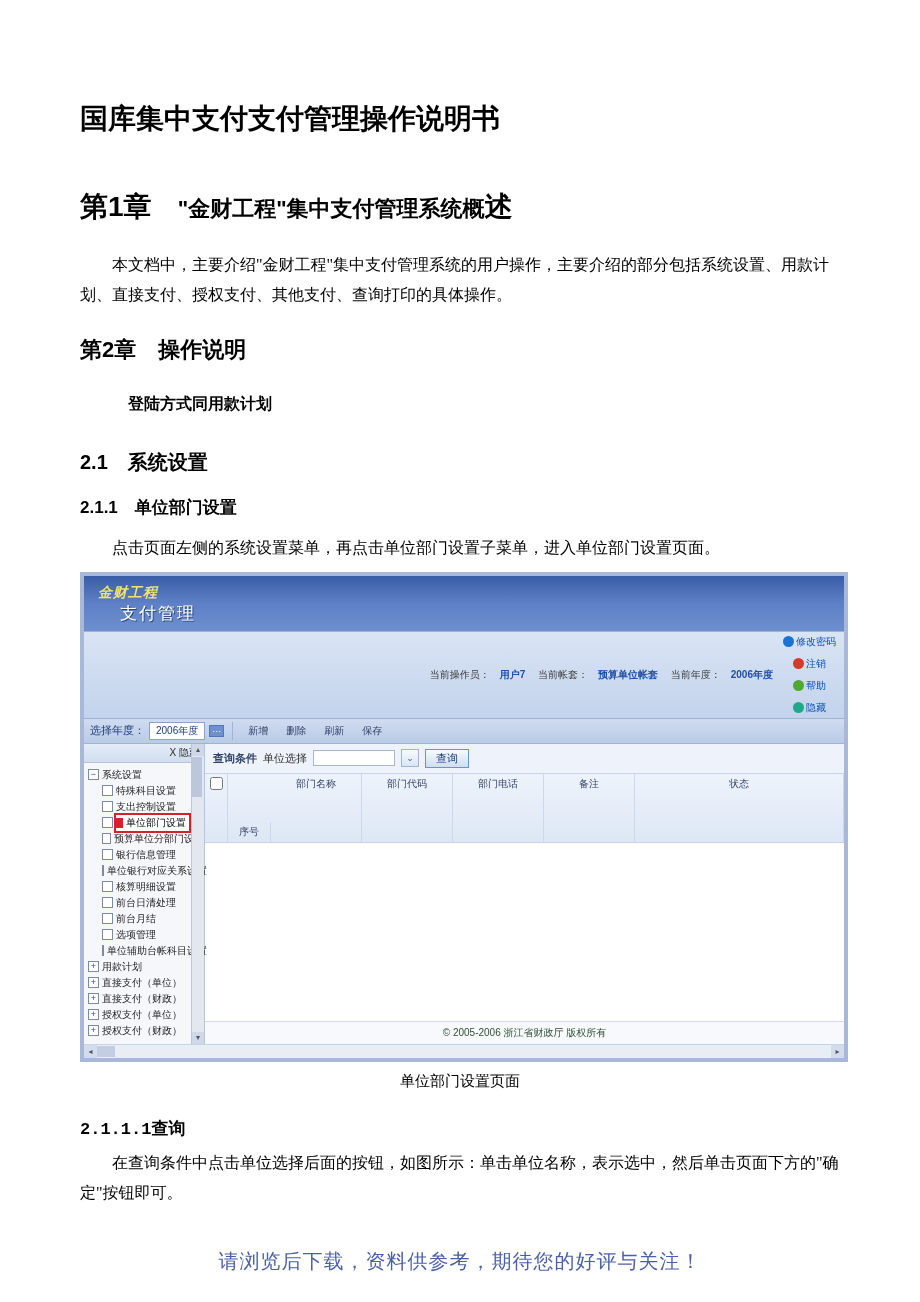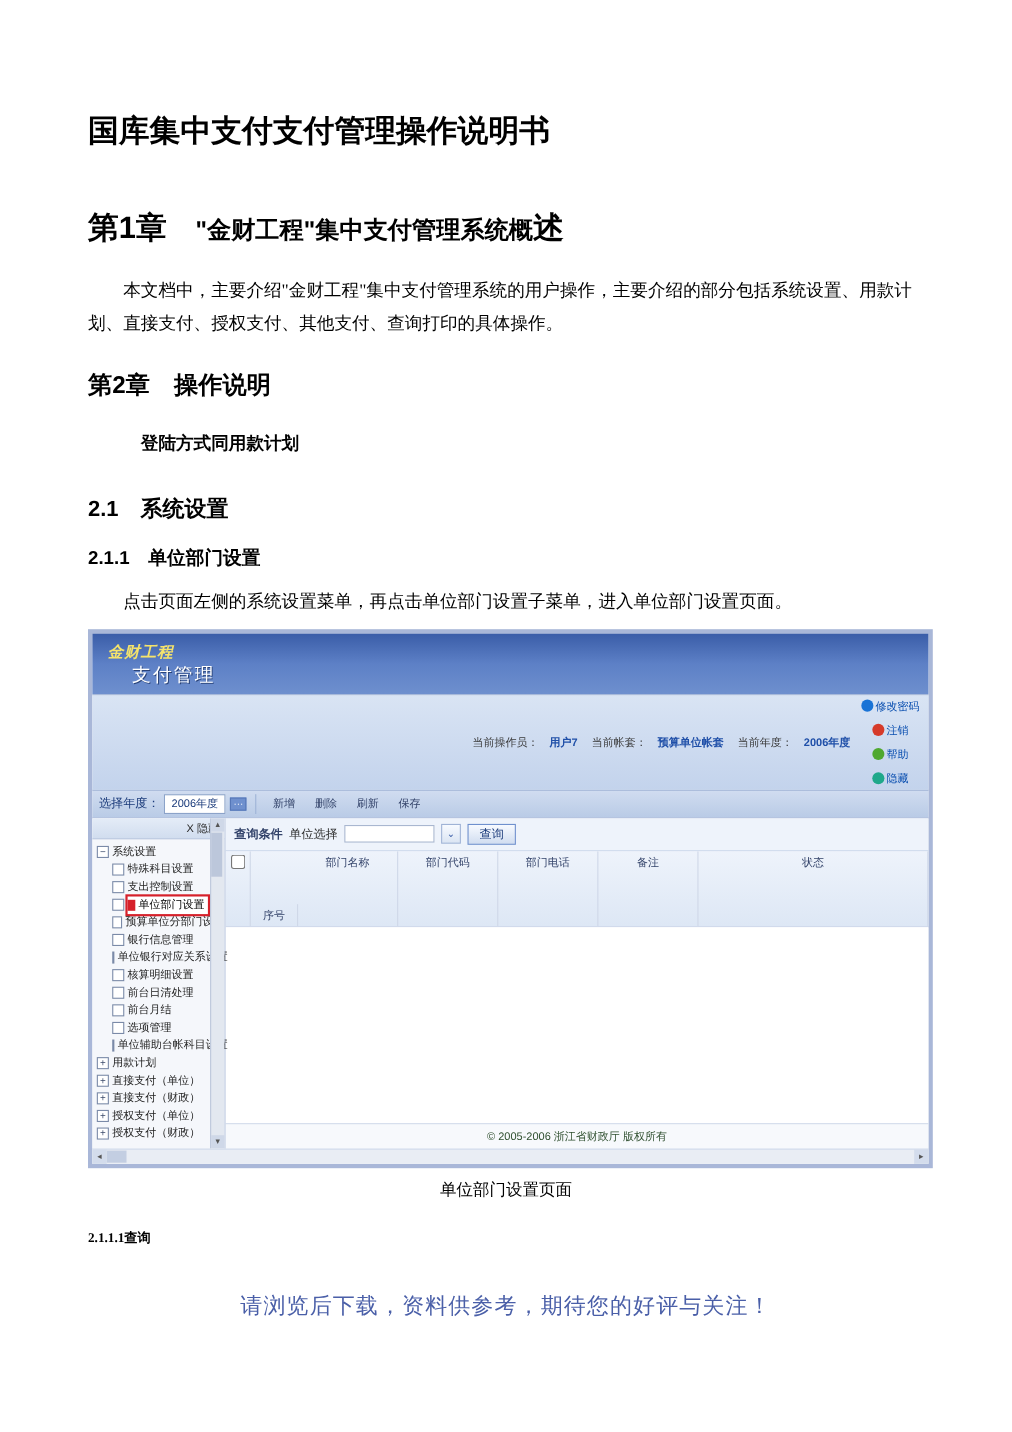--- a/index.html
+++ b/index.html
@@ -3,21 +3,21 @@
 <meta charset="utf-8">
 <style>
   body { margin:0; background:#fff; font-family:"SimSun","宋体",serif; color:#000; }
   .page { width:920px; margin:0 auto; padding:100px 80px 40px 80px; box-sizing:border-box; }
   .doc-title { text-align:left; font-size:28px; font-weight:bold; margin-bottom:50px; font-family:"SimHei","黑体",sans-serif; }
   .chapter { font-size:28px; font-weight:bold; margin:24px 0 24px 0; font-family:"SimHei","黑体",sans-serif; }
   .chapter .small { font-size:22px; }
   .para { font-size:16px; line-height:1.9; text-indent:2em; margin:8px 0; }
   .h2-sec { font-size:20px; font-weight:bold; margin:30px 0 18px 0; font-family:"Arial","SimHei",sans-serif; }
   .h3-sec { font-size:17px; font-weight:bold; margin:20px 0 14px 0; font-family:"Arial","SimHei",sans-serif; }
-  .h4-sec { font-size:12px; font-weight:bold; margin:26px 0 2px 0; font-family:Liberation Serif, serif; }
+  .h4-sec { font-size:17px; font-weight:bold; margin:26px 0 2px 0; font-family:Liberation Mono, monospace; }
   .indent { margin-left:2em;font-weight:bold; }
   .caption { text-align:center; font-size:15px; margin:10px 0 24px 0; }
   .footer-note { text-align:center; color:#4a5fa8; font-size:20px; margin-top:40px; font-family:"KaiTi","楷体",serif; letter-spacing:1px; }
 
   
   .app { width:760px; margin:8px auto 6px auto; border:4px solid #a9b7d8; font-family:"SimSun","宋体",sans-serif; font-size:11px; color:#2a2a2a; }
   .app-header { background:linear-gradient(#3a5da8,#5d80c6,#6e8fce); padding:8px 12px 6px 14px; }
   .app-logo1 { color:#f5e36b; font-style:italic; font-weight:bold; font-size:14px; letter-spacing:1px; }
   .app-logo2 { color:#fff; font-weight:normal; font-size:17px; letter-spacing:2px; text-shadow:1px 1px 0 #2a4378; margin-left:22px; font-family:"SimHei",sans-serif; }
   .infobar { background:linear-gradient(#d9e4f4,#c3d3ec); padding:3px 8px; display:flex; justify-content:flex-end; align-items:center; border-top:1px solid #9fb3d6; border-bottom:1px solid #9fb3d6; font-size:10px; color:#3a3a3a; }
@@ -249,15 +249,16 @@
           <div class="thumb"></div>
         </div>
       <div class="btn">▸</div>
     </div>
   </div>
 
   <div class="caption">单位部门设置页面</div>
 
   <div class="h4-sec">2.1.1.1查询</div>
 
+  <p class="para">在查询条件中点击单位选择后面的按钮，如图所示：单击单位名称，表示选中，然后单击页面下方的"确定"按钮即可。</p>
 
   <div class="footer-note">请浏览后下载，资料供参考，期待您的好评与关注！</div>
 </div>
 
 </body></html>

